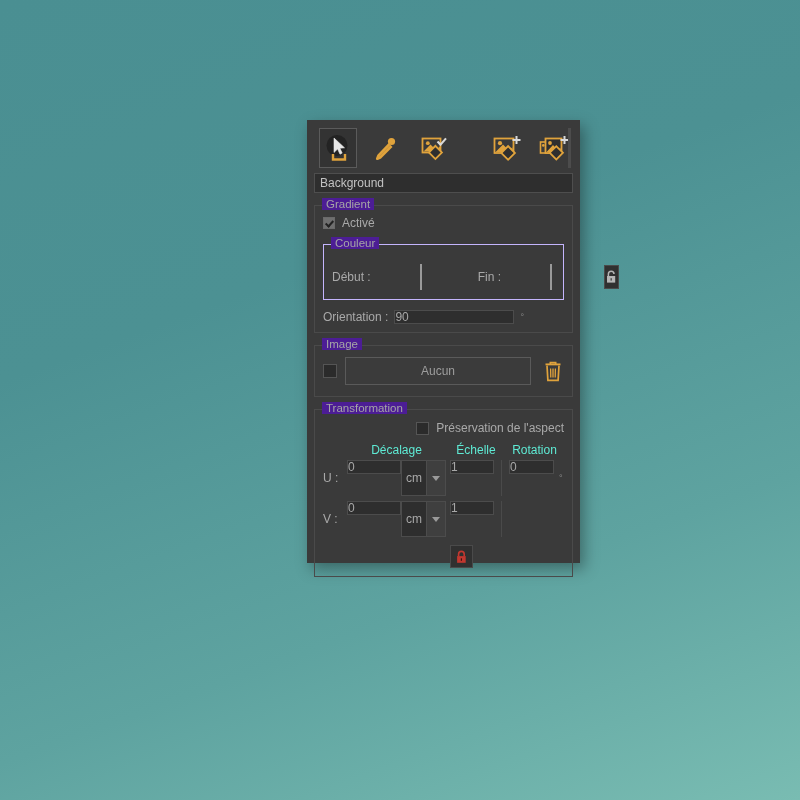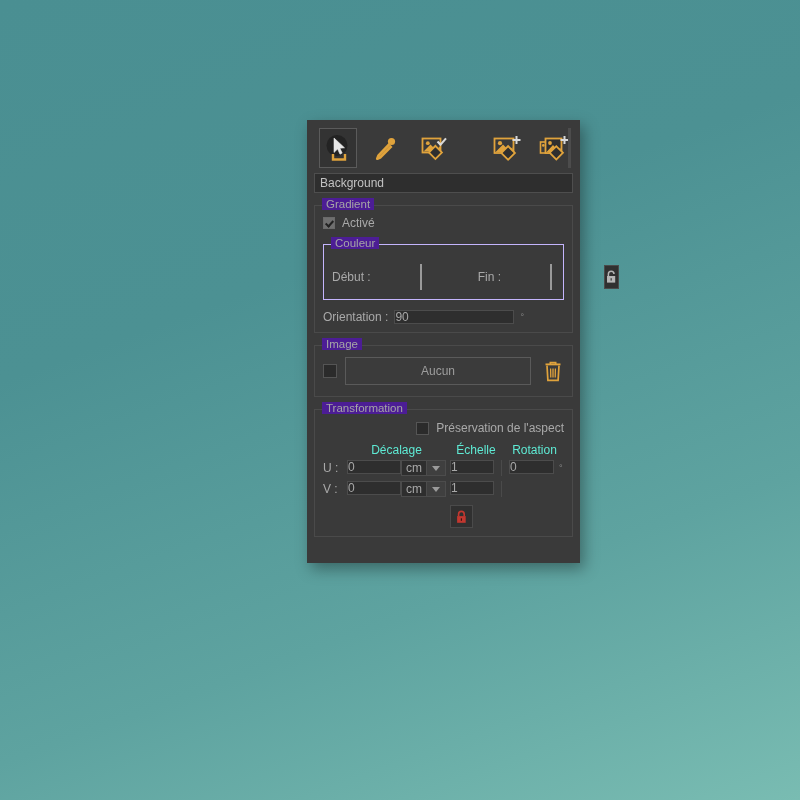--- a/index.html
+++ b/index.html
@@ -213,21 +213,21 @@
     color: #9d9d9d;
     font-size: 12px;
     height: 28px;
     display: flex;
     align-items: center;
     justify-content: center;
     box-sizing: border-box;
   }
   .combo {
     display: flex;
-    height: 16px;
+    height: 36px;
     border: 1px solid #4c4c4c;
     background: #2e2e2e;
     box-sizing: border-box;
   }
   .combo .cval {
     flex: 1;
     color: #a8a8a8;
     font-size: 12px;
     display: flex;
     align-items: center;

